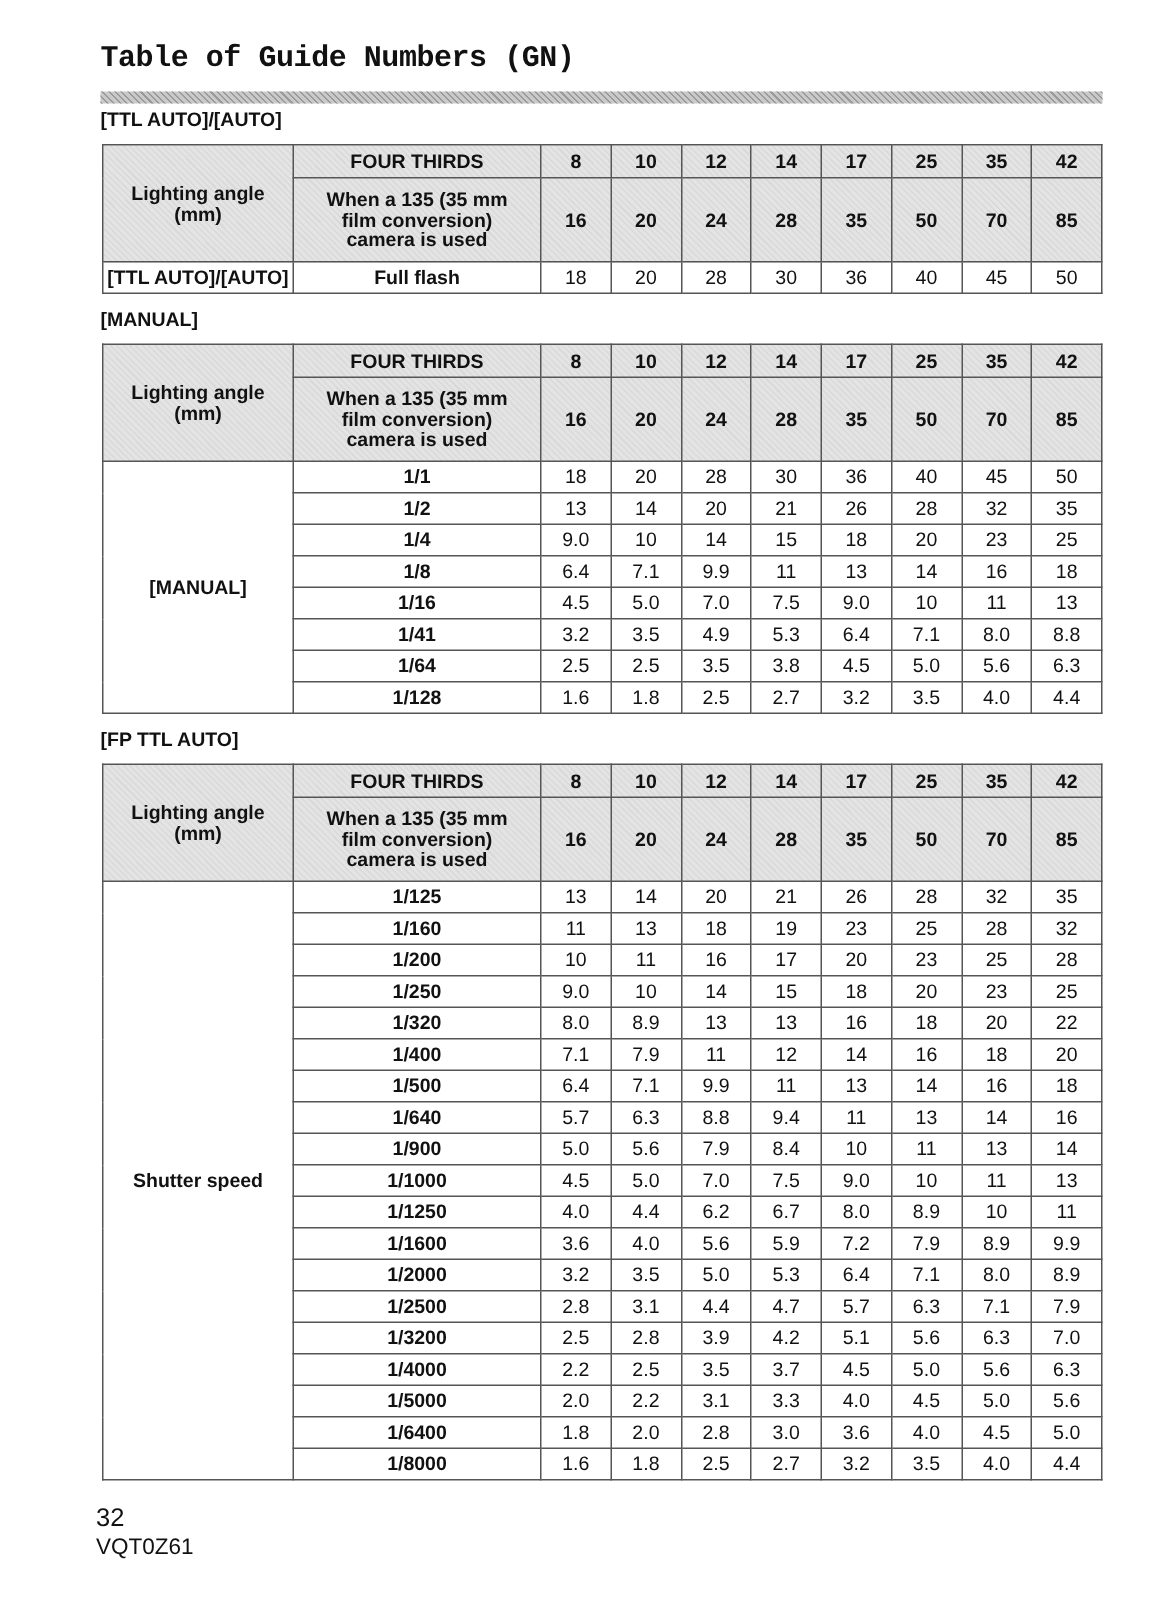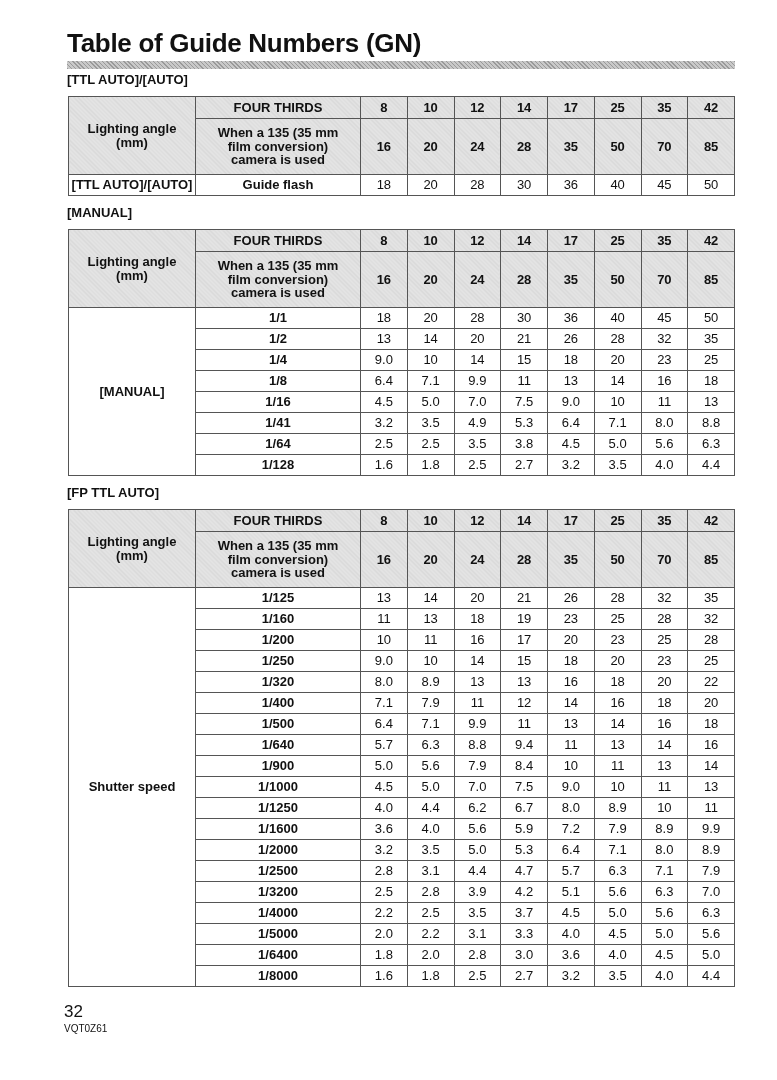--- a/index.html
+++ b/index.html
@@ -1,36 +1,36 @@
 <!DOCTYPE html>
 <html><head>
 <meta charset="utf-8">
 <style>
   html, body { margin: 0; padding: 0; background: #ffffff; }
   body { width: 777px; height: 1080px; position: relative; font-family: "Liberation Sans", sans-serif; color: #111; overflow: hidden; }
-  .page-title { position: absolute; left: 67px; top: 28px; font-size: 26px; font-weight: bold; letter-spacing: -0.3px; margin: 0; }
+  .page-title { position: absolute; left: 67px; top: 28px; font-size: 20px; font-weight: bold; letter-spacing: -0.3px; margin: 0; font-family: Liberation Mono, monospace; }
   .title-band { position: absolute; left: 67px; top: 61px; width: 668px; height: 8px;
     background-color: #c9c9c9;
     background-image: repeating-linear-gradient(45deg, #9a9a9a 0 1px, transparent 1px 3px); }
   .section-label { position: absolute; left: 67px; font-size: 13px; font-weight: bold; }
   table.gn { position: absolute; left: 68px; border-collapse: collapse; table-layout: fixed; width: 666px; font-size: 13px; }
   table.gn td { border: 1px solid #555; text-align: center; padding: 0; line-height: 1.05; }
   table.gn col.c1 { width: 127px; }
   table.gn col.c2 { width: 165px; }
   table.gn col.cn { width: 46.75px; }
   .shade { background-color: #e4e4e4; background-image: repeating-linear-gradient(45deg, rgba(0,0,0,0.05) 0 1px, transparent 1px 3px); margin-top: 20px; }
   .hdr { font-weight: bold; }
   .row-label { font-weight: bold; }
   .group-label { font-weight: bold; text-align: center; }
   .val { font-weight: normal; }
   .h-top td { height: 21px; }
   .h-mid td { height: 55px; }
   .h-data td { height: 20px; }
   .page-num { position: absolute; left: 64px; top: 1002px; font-size: 17px; }
-  .page-code { position: absolute; left: 64px; top: 1023px; font-size: 10px; }
+  .page-code { position: absolute; left: 64px; top: 1023px; font-size: 15px; }
 </style>
 </head>
 <body>
 
 <h1 class="page-title">Table of Guide Numbers (GN)</h1>
 <div class="title-band"></div>
 
 <div class="section-label" style="top:72px;">[TTL AUTO]/[AUTO]</div>
 <table class="gn" style="top:96px;">
   <colgroup>
@@ -73,21 +73,21 @@
         <td class="shade hdr">28</td>
         <td class="shade hdr">35</td>
         <td class="shade hdr">50</td>
         <td class="shade hdr">70</td>
         <td class="shade hdr">85</td>
       </tr>
     </tbody>
   <tbody id="t1-body">
       <tr class="h-data">
         <td rowspan="1" class="group-label">[TTL AUTO]/[AUTO]</td>
-        <td class="row-label">Guide flash</td>
+        <td class="row-label">Full flash</td>
         <td class="val">18</td>
         <td class="val">20</td>
         <td class="val">28</td>
         <td class="val">30</td>
         <td class="val">36</td>
         <td class="val">40</td>
         <td class="val">45</td>
         <td class="val">50</td>
       </tr>
     </tbody>

